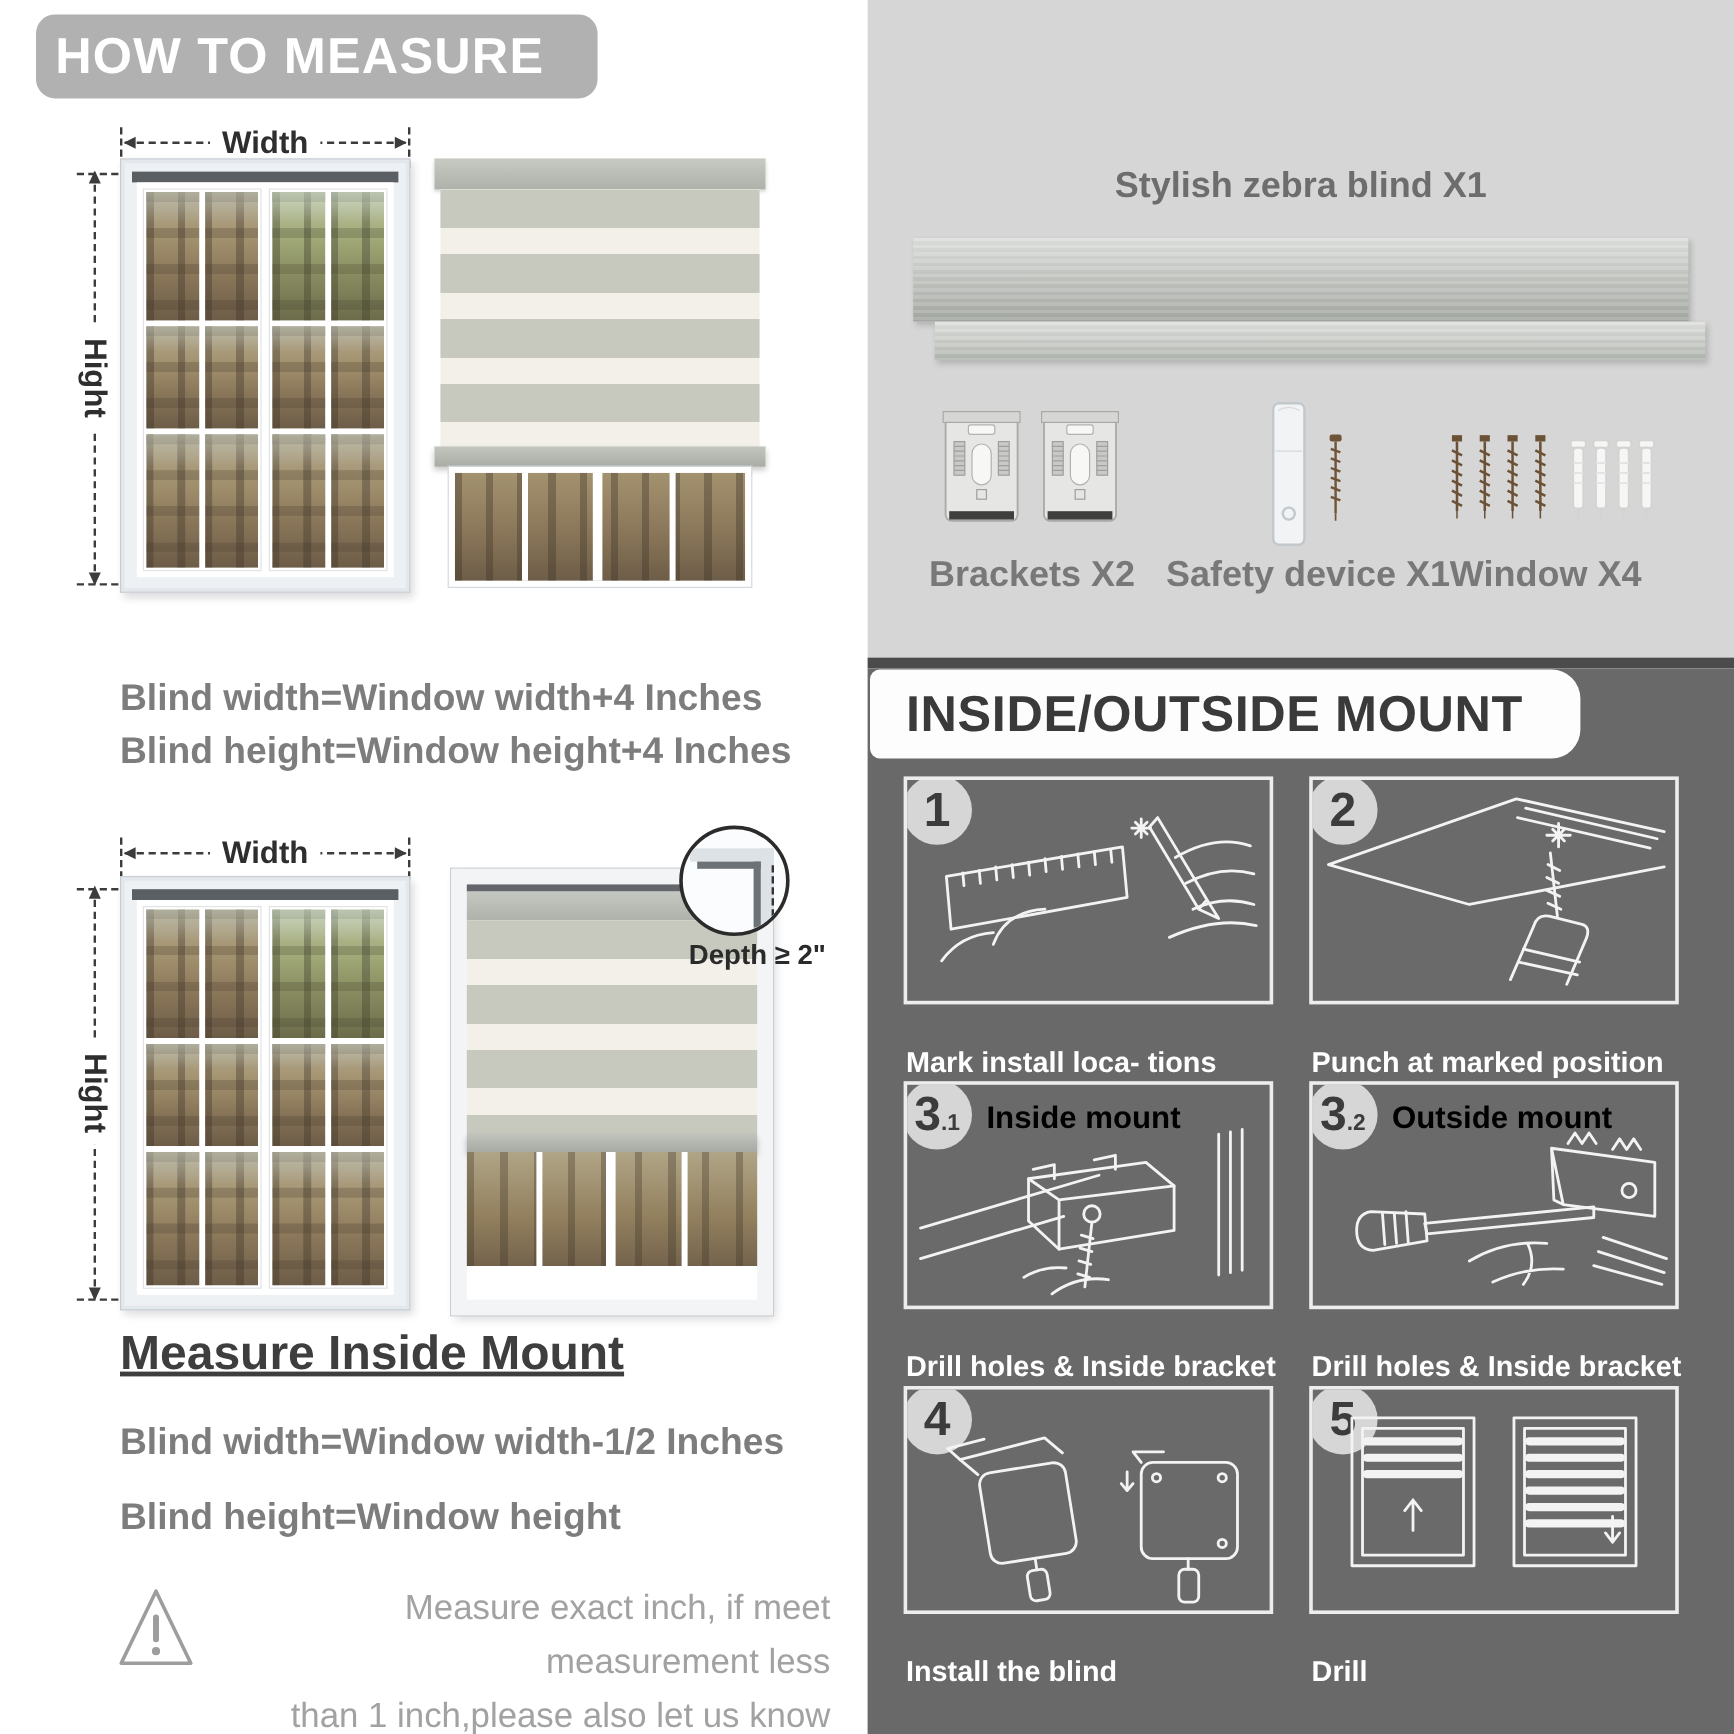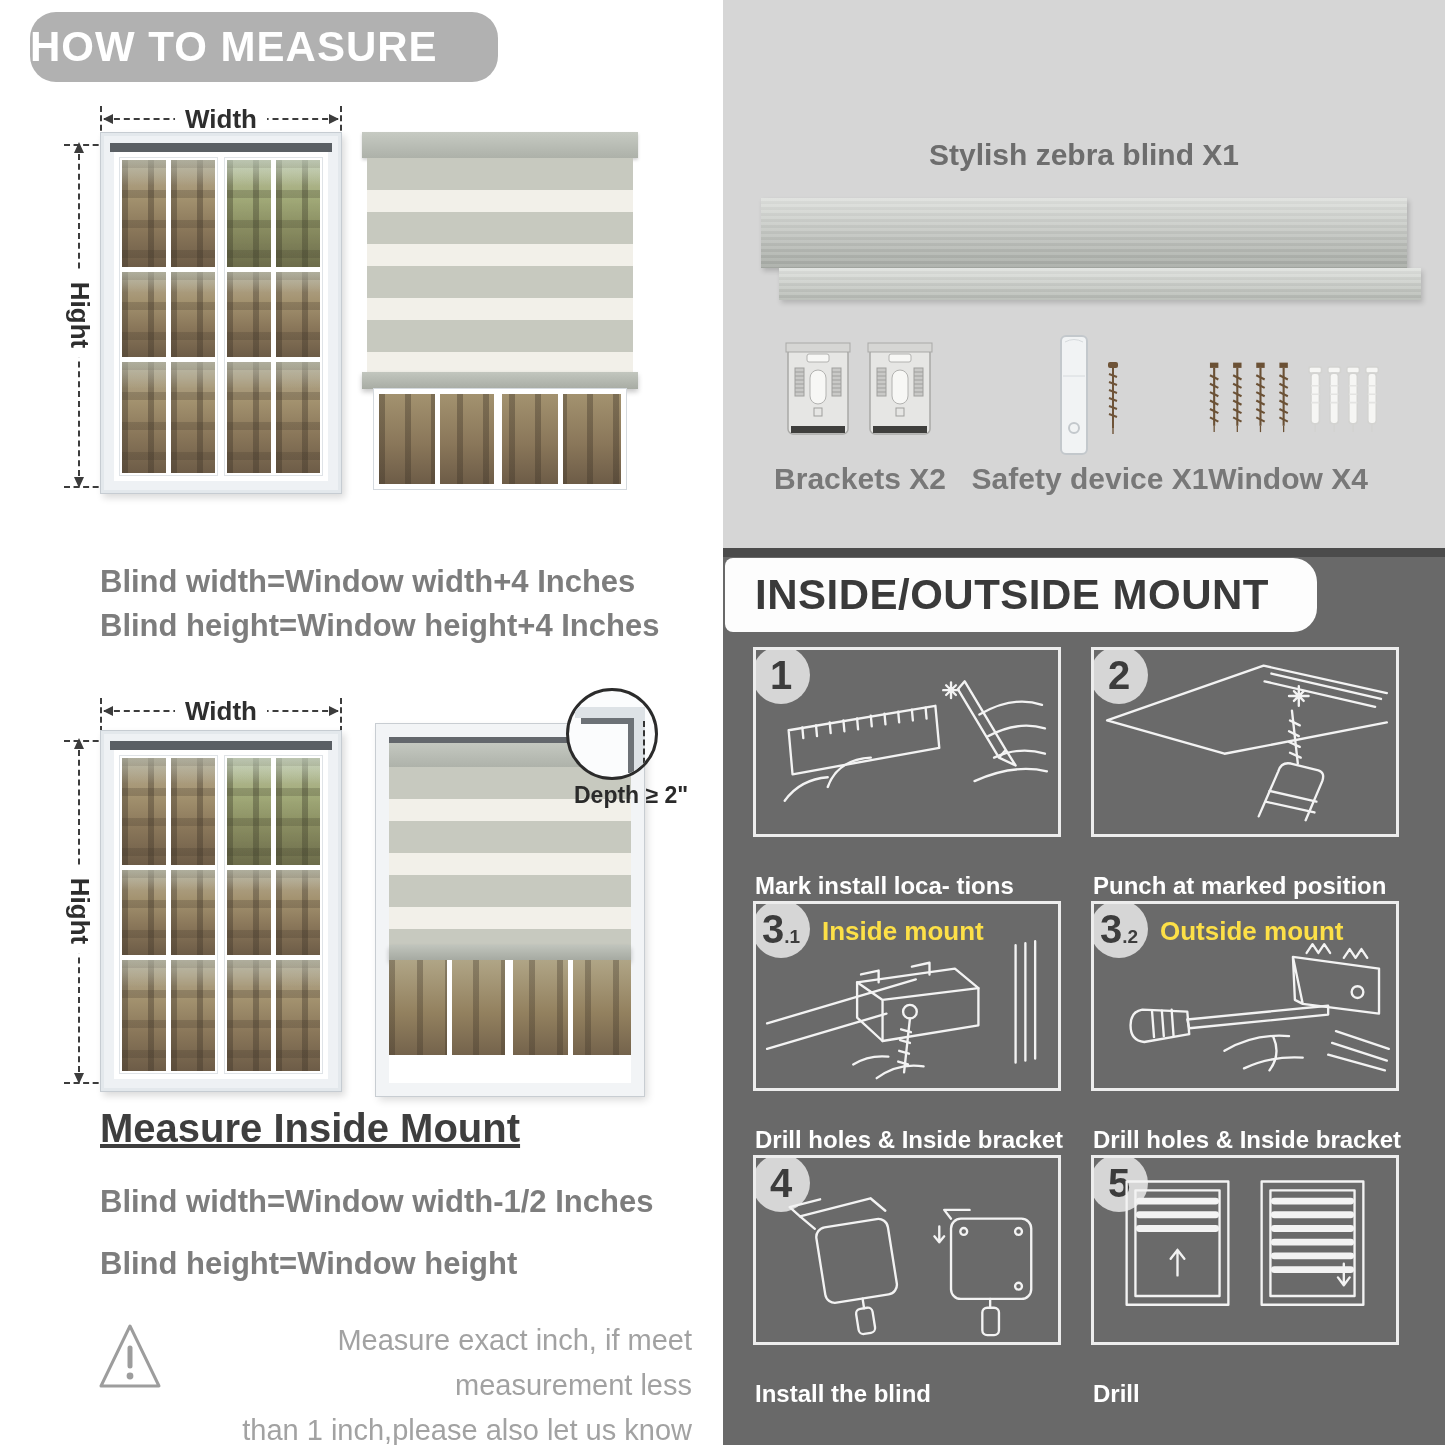--- a/index.html
+++ b/index.html
@@ -3,22 +3,22 @@
 <meta charset="utf-8">
 <style>
   html,body{margin:0;padding:0;background:#fff;}
   #canvas{position:relative;width:1445px;height:1445px;overflow:hidden;background:#ffffff;
           font-family:"Liberation Sans",sans-serif;}
   #canvas *{box-sizing:border-box;}
 
   
   .left{position:absolute;left:0;top:0;width:722px;height:1445px;background:#fff;}
   .hdr-gray{position:absolute;left:30px;top:12px;width:468px;height:70px;background:#b1b1b1;
-            border-radius:26px;color:#fff;font-weight:bold;font-size:42px;line-height:70px;
-            letter-spacing:1px;}
+            border-radius:16px;color:#fff;font-weight:bold;font-size:42px;line-height:70px;
+            padding-left:16px;letter-spacing:1px;}
   .m-heading{position:absolute;left:100px;color:#3e3e3e;font-weight:bold;font-size:40px;white-space:nowrap;}
   .m-line{position:absolute;left:100px;color:#7d7d7d;font-weight:bold;font-size:31px;white-space:nowrap;}
 
   
   .harrow{position:absolute;width:242px;height:26px;}
   .harrow .dash{position:absolute;left:4px;right:4px;top:12px;border-top:2px dashed #3c3c3c;}
   .harrow .tick{position:absolute;top:0;height:34px;border-left:2px dashed #3c3c3c;}
   .harrow .tick.l{left:0;} .harrow .tick.r{right:0;}
   .harrow .ah{position:absolute;top:8px;width:0;height:0;border-top:5px solid transparent;border-bottom:5px solid transparent;}
   .harrow .ah.l{left:3px;border-right:10px solid #3c3c3c;}
@@ -124,21 +124,21 @@
   .hdr-white2{position:absolute;left:2px;top:1px;width:592px;height:74px;background:#fdfdfd;
               border-radius:8px 24px 24px 8px;color:#3a3a3a;font-weight:bold;font-size:42px;
               line-height:74px;padding-left:30px;letter-spacing:.5px;}
   .step{position:absolute;width:308px;height:236px;}
   .sbox{position:absolute;left:0;top:0;width:308px;height:190px;background:#6a6a6a;
         border:3px solid #ededed;overflow:hidden;}
   .badge{position:absolute;left:-4px;top:-4px;width:58px;height:58px;border-radius:50%;
          background:#d6d6d6;color:#3c3c3c;display:flex;align-items:center;justify-content:center;
          font-weight:bold;font-size:40px;}
   .badge i{font-style:normal;font-size:19px;margin-top:15px;}
-  .stitle{position:absolute;left:66px;top:12px;color:#fde047;font-weight:bold;font-size:26px;white-space:nowrap;}
+  .stitle{position:absolute;left:66px;top:12px;color:#000000;font-weight:bold;font-size:26px;white-space:nowrap;}
   .scap{position:absolute;left:2px;top:198px;color:#ffffff;font-weight:bold;font-size:24px;white-space:nowrap;margin-top:27px;}
   svg.art{position:absolute;inset:2px;width:298px;height:180px;}
   .lw{stroke:#f3f3f3;fill:none;stroke-width:2.4;stroke-linecap:round;stroke-linejoin:round;}
 </style>
 </head>
 <body>
 
 <div id="canvas">
 
   <section class="left">

